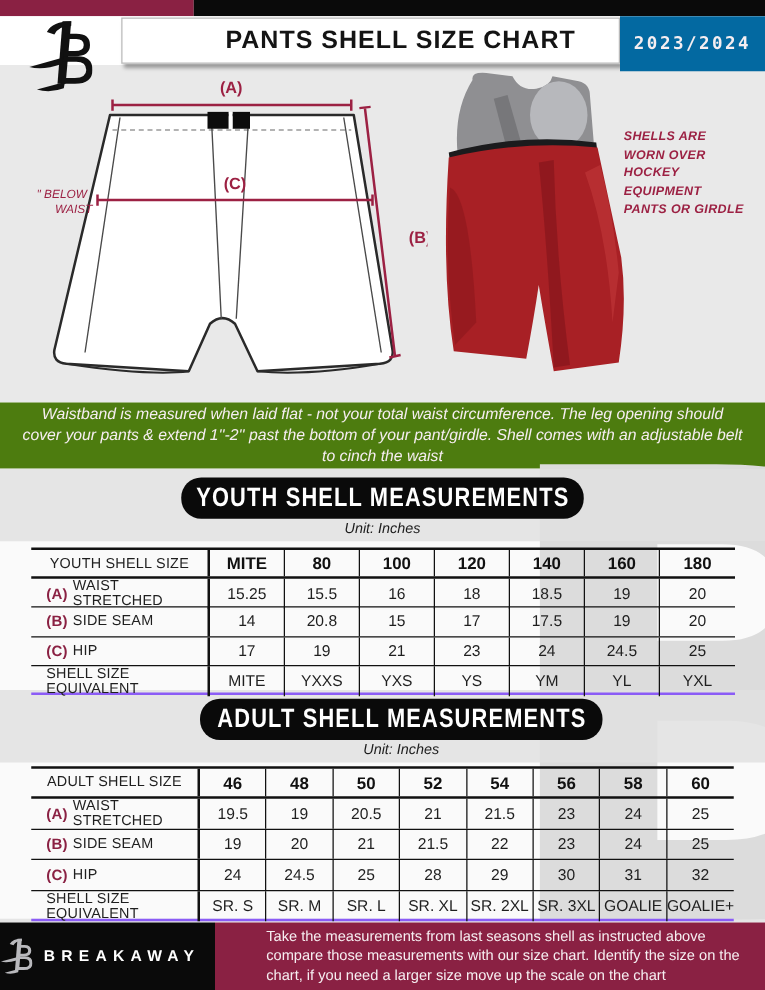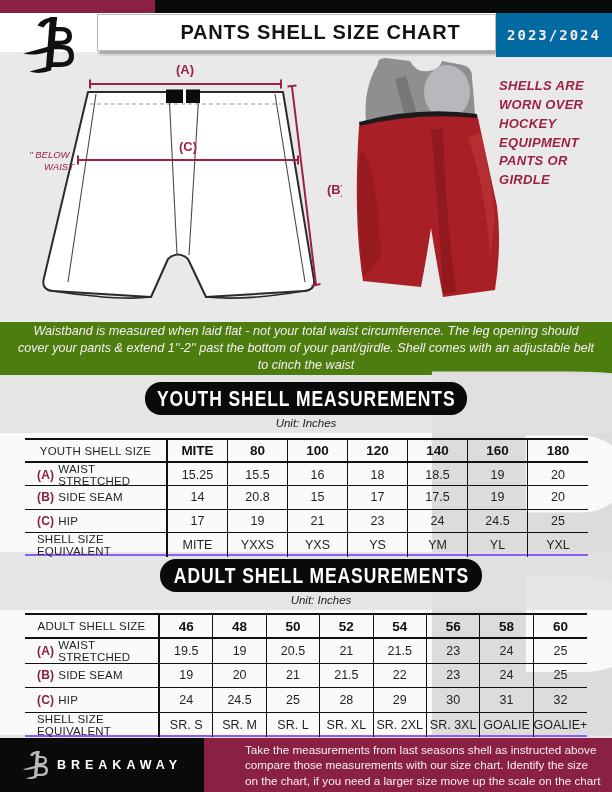--- a/index.html
+++ b/index.html
@@ -17,21 +17,21 @@
   .title-text{font-size:20px;font-weight:700;letter-spacing:0.8px;color:#141414;}
   .season-box{position:absolute;left:496px;top:13px;width:116px;height:44px;background:#0369a1;
     display:flex;align-items:center;justify-content:center;z-index:5;}
   .season-text{font-family:"DejaVu Sans Mono",monospace;font-weight:700;font-size:14px;
     letter-spacing:2px;color:#f5eef1;}
 
   
   .diagram-section{position:absolute;left:0;top:52px;width:612px;height:270px;background:#e9e9e9;}
   .shorts-svg{position:absolute;left:30px;top:6px;}
   .photo-svg{position:absolute;left:348px;top:6px;}
-  .photo-note{position:absolute;left:499px;top:25px;width:96px;font-size:13px;font-style:italic;
+  .photo-note{position:absolute;left:499px;top:51px;width:96px;font-size:10px;font-style:italic;
     font-weight:600;color:#9c2143;line-height:1.45;letter-spacing:0.3px;}
   .dim-label{font-weight:700;fill:#9c2143;font-size:13px;font-family:"Liberation Sans",sans-serif;}
   .waist-note{font-style:italic;fill:#9c2143;font-size:9.5px;font-family:"Liberation Sans",sans-serif;}
 
   
   .info-banner{position:absolute;left:0;top:322px;width:612px;height:53px;background:#4d7c0f;
     display:flex;align-items:center;justify-content:center;font-style:italic;}
   .info-text{width:578px;text-align:center;color:#f6eef1;font-size:12.6px;line-height:1.34;}
 
   
@@ -61,21 +61,21 @@
   .trow .tcell:last-child{border-right:none;}
   .lbl-cell{border-right:2px solid #111;justify-content:flex-start;padding-left:12px;
     font-size:11.5px;letter-spacing:0.2px;}
   .head .lbl-cell{justify-content:center;padding-left:0;}
   .head .size-cell{font-weight:700;font-size:13.5px;color:#111;}
   .prefix{font-weight:700;color:#8a2143;font-size:12px;margin-right:4px;}
   .val-cell{font-size:12.5px;}
 
   
   .footer{position:absolute;left:0;top:738px;width:612px;height:54px;display:flex;z-index:3;}
-  .footer-black{width:204px;height:54px;background:#0a0a0a;display:flex;align-items:center;justify-content:center;}
+  .footer-black{width:172px;height:54px;background:#0a0a0a;display:flex;align-items:center;}
   .brand-text{color:#fff;font-weight:700;font-size:12.5px;letter-spacing:5px;margin-left:9px;}
   .footer-maroon{flex:1;background:#8a2143;display:flex;align-items:center;padding-left:25px;}
   .footer-note{color:#f6eef1;font-size:11.7px;line-height:1.33;padding:4px 10px 4px 16px;}
 </style>
 </head>
 <body>
 
 <div class="page">
 
   <div class="topbar-red"></div>

